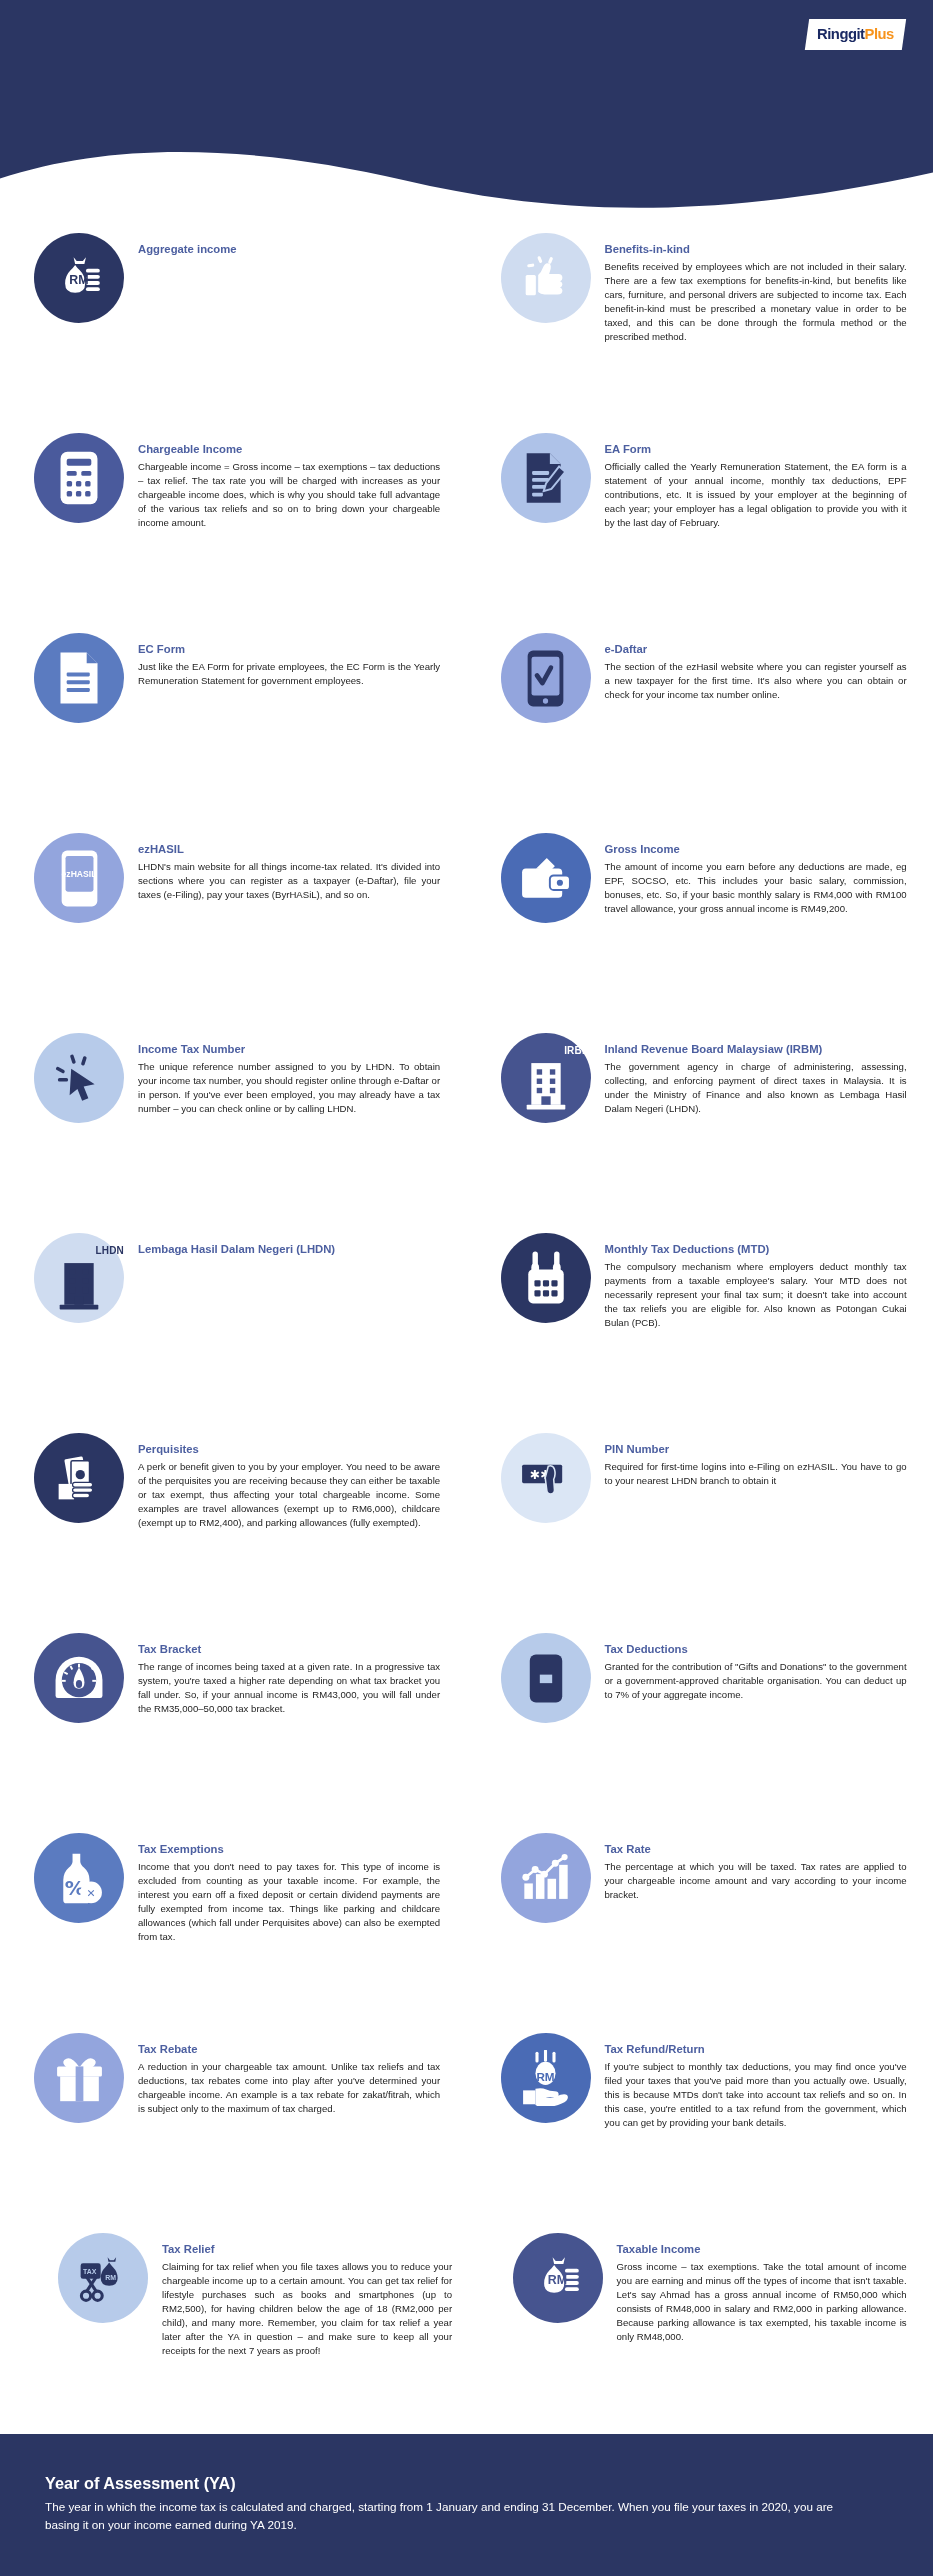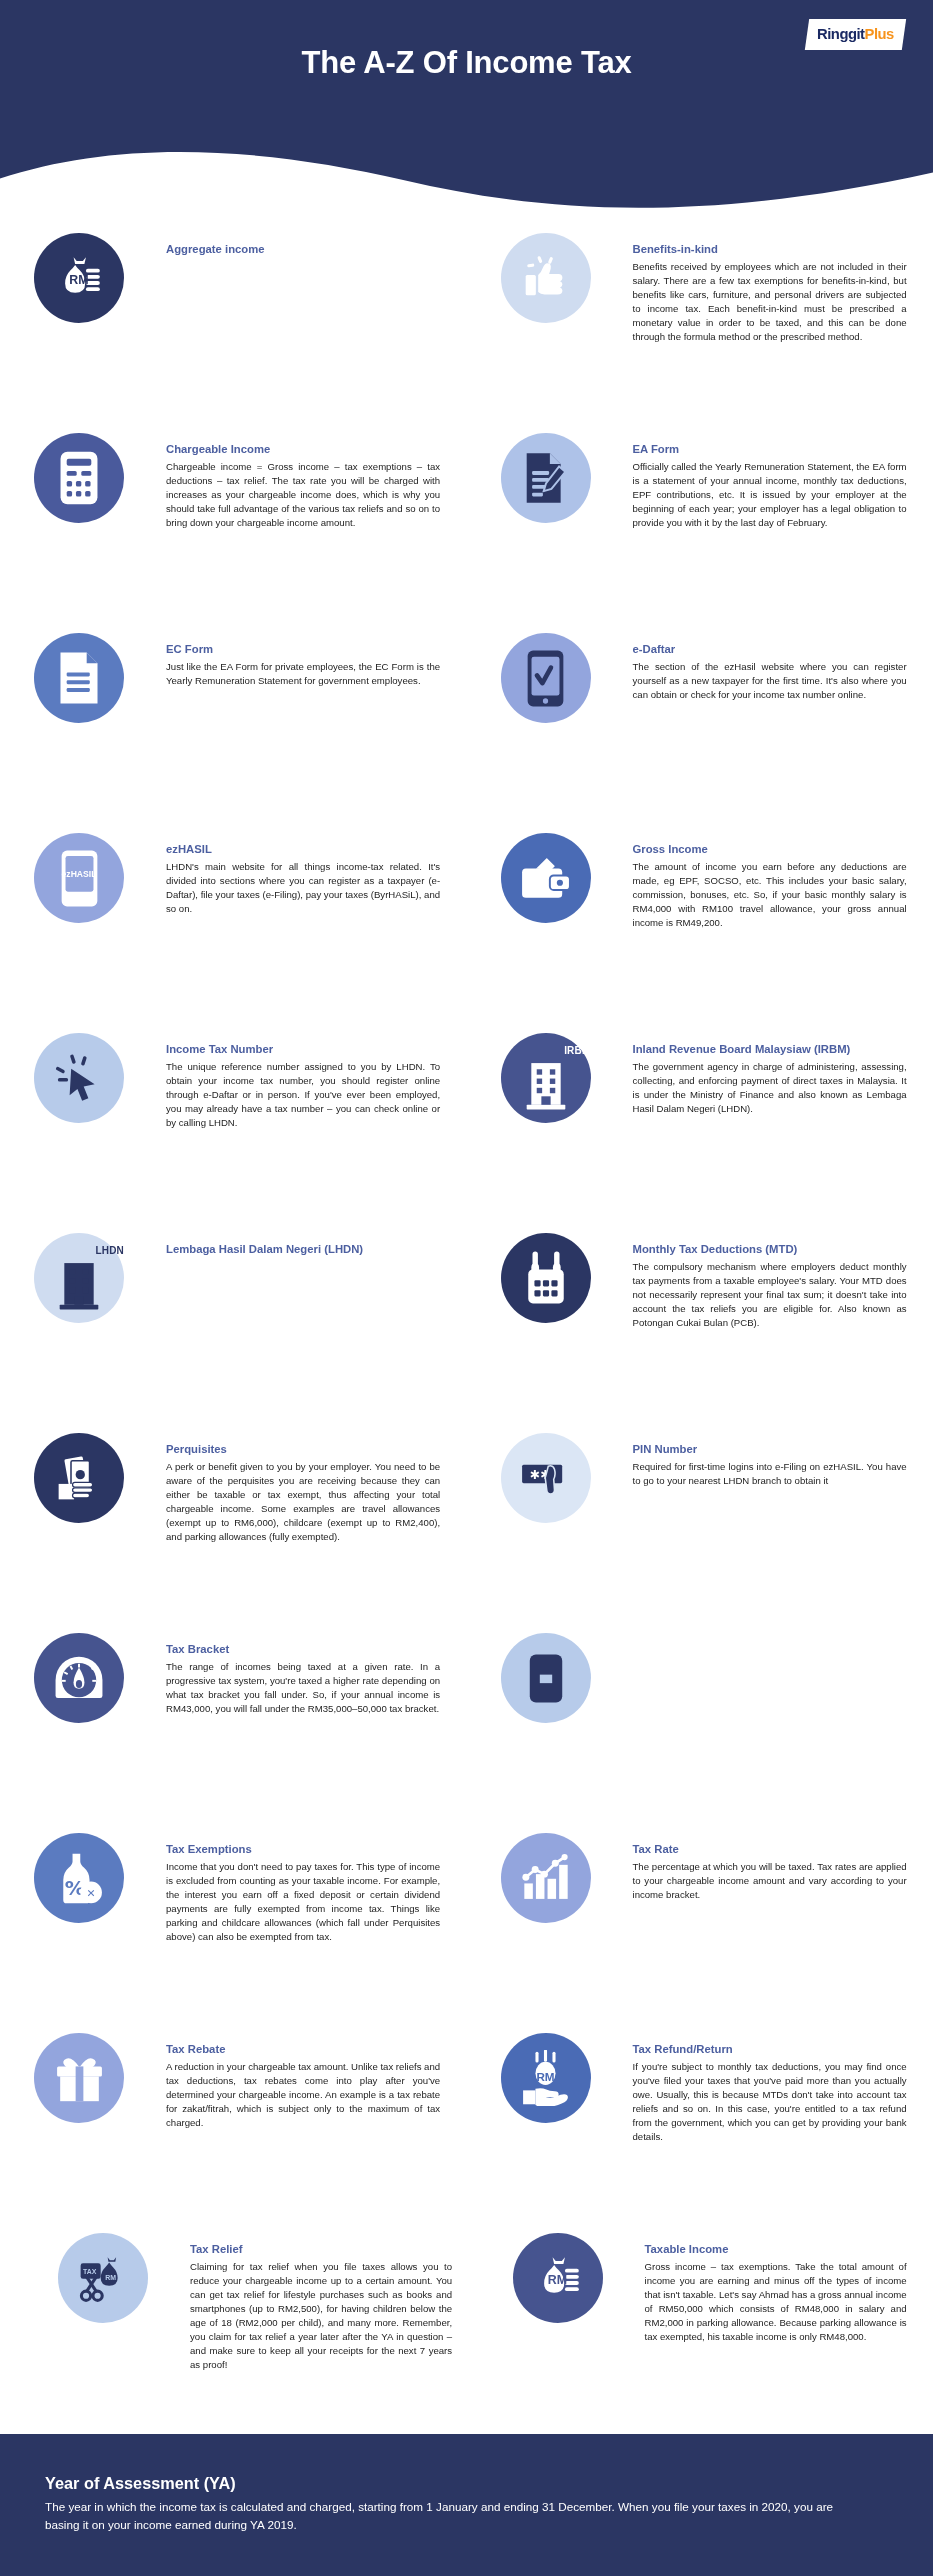--- a/index.html
+++ b/index.html
@@ -89,21 +89,21 @@
   .icon-badge {
     position: absolute;
     top: 12.4px;
     left: 0; right: 0;
     text-align: right;
     color: #ffffff;
     font-size: 10px;
     font-weight: bold;
     letter-spacing: 0.2px;
   }
-  .entry-text { flex: 1 1 auto; padding-top: 9.3px; margin-left: 28px; }
+  .entry-text { flex: 1 1 auto; padding-top: 9.3px; }
   .entry-title {
     color: #4c5fa0;
     font-size: 11.3px;
     font-weight: bold;
     margin-bottom: 3.9px;
     line-height: 1.25;
   }
   .entry-desc {
     color: #1d1d1d;
     font-size: 9.6px;
@@ -129,21 +129,20 @@
   .footer-desc {
     font-size: 11.7px;
     line-height: 1.55;
     max-width: 793px;
   }
 </style>
 </head>
 <body>
 
 <div class="header">
-  <div class="header-title">The A-Z Of Income Tax</div>
   <div class="logo-box">
     <div class="logo-text"><span class="logo-ringgit">Ringgit</span><span class="logo-plus">Plus</span></div>
   </div>
   <svg class="header-wave" viewBox="0 0 1200 130" preserveAspectRatio="none">
     <path d="M0,60 C150,10 330,18 520,62 C700,104 900,118 1200,52 L1200,130 L0,130 Z" fill="#ffffff"></path>
   </svg>
 </div>
 
 <div class="entries" id="entries" style="position: absolute; top: 233px; height: 2200px;">
     <div class="row" style="position: absolute; top: 0px; height: 200px;">
@@ -424,20 +423,24 @@
           <div class="entry-desc">The range of incomes being taxed at a given rate. In a progressive tax system, you're taxed a higher rate depending on what tax bracket you fall under. So, if your annual income is RM43,000, you will fall under the RM35,000–50,000 tax bracket.</div>
         </div>
       </div>
       <div class="cell">
         <div class="icon-wrap" style="background: rgb(183, 203, 234);">
           <svg width="36" height="51" viewBox="0 0 46 66">
             <rect x="2" y="2" width="42" height="62" rx="8" fill="#2b3663"></rect>
             <rect x="15" y="28" width="16" height="11" fill="#b7cbea"></rect>
           </svg>
         </div>
+        <div class="entry-text">
+          <div class="entry-title">Tax Deductions</div>
+          <div class="entry-desc">Granted for the contribution of "Gifts and Donations" to the government or a government-approved charitable organisation. You can deduct up to 7% of your aggregate income.</div>
+        </div>
       </div>
     </div>
     <div class="row" style="position: absolute; top: 1600px; height: 200px;">
       <div class="cell">
         <div class="icon-wrap" style="background: rgb(91, 123, 192);">
           <svg width="51" height="53" viewBox="0 0 66 68">
             <path d="M24 2 h10 v10 q0 4 5 8 q7 6 7 16 v26 q0 4 -4 4 H16 q-4 0 -4 -4 V36 q0 -10 7 -16 q5 -4 5 -8z" fill="#ffffff"></path>
             <text x="14" y="56" font-family="DejaVu Sans, sans-serif" font-size="26" font-weight="bold" fill="#5b7bc0">%</text>
             <circle cx="48" cy="52" r="14" fill="#ffffff"></circle>
             <text x="42" y="58" font-family="DejaVu Sans, sans-serif" font-size="14" font-weight="bold" fill="#5b7bc0">✕</text>

